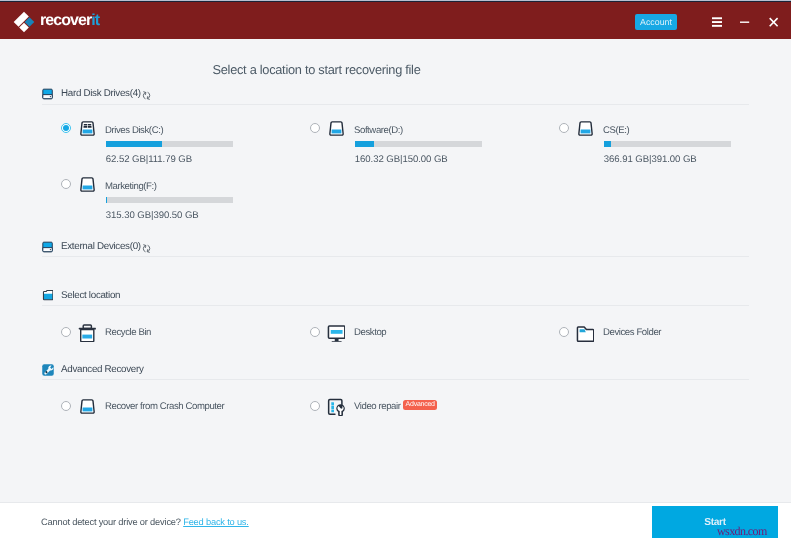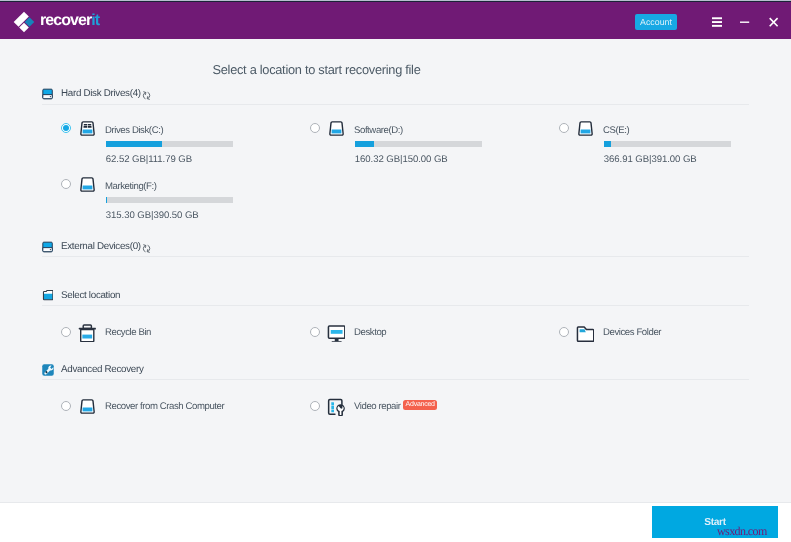--- a/index.html
+++ b/index.html
@@ -2,21 +2,21 @@
 <html><head>
 <meta charset="utf-8">
 <style>
   html,body{margin:0;padding:0;}
   body{width:791px;height:542px;overflow:hidden;background:#fff;
        font-family:"Liberation Sans",sans-serif;-webkit-font-smoothing:antialiased;text-rendering:geometricPrecision;}
   #app{position:relative;width:791px;height:542px;background:#f4f5f7;overflow:hidden;}
 
   
   .topedge{position:absolute;left:0;top:0;width:791px;height:1px;background:#b7bfcf;}
-  .titlebar{position:absolute;left:0;top:1px;width:791px;height:38px;background:#701a75;border-top:1px solid #1b2337;box-sizing:border-box;}
+  .titlebar{position:absolute;left:0;top:1px;width:791px;height:38px;background:#7f1d1d;border-top:1px solid #1b2337;box-sizing:border-box;}
   .logo{position:absolute;left:11px;top:6px;width:26px;height:28px;}
   .logotext{position:absolute;left:40px;top:10px;font-size:16px;line-height:18px;font-weight:bold;color:#fff;letter-spacing:-.95px;}
   .logotext .it{color:#1f9fd8;}
   .acct{position:absolute;left:635px;top:12px;width:42px;height:16px;background:#17a8e4;color:#dff2fb;
         font-size:8.8px;border-radius:2px;line-height:16.5px;text-align:center;box-sizing:border-box;}
   .tbi{position:absolute;color:#fff;}
 
   
   .ptitle{position:absolute;left:0;top:62px;width:633px;text-align:center;font-size:12.8px;line-height:15px;letter-spacing:-0.28px;color:#4c5a66;}
 
@@ -232,15 +232,16 @@
       <rect x="6.3" y="9.5" width="2.7" height="3.5" rx=".2" fill="#29b6e8"></rect>
       <rect x="6.3" y="13.6" width="2.7" height="2.7" rx=".2" fill="#29b6e8"></rect>
       <path d="M15.55 8.3a4.2 4.2 0 0 1 2.4 7.65v3.05a.9.9 0 0 1-.9.9h-3.0a.9.9 0 0 1-.9-.9v-3.05A4.2 4.2 0 0 1 15.55 8.3z" fill="#242e3c"></path>
       <path d="M13.7 10.0a2.65 2.65 0 0 0 1.0 4.9v3.75a.3.3 0 0 0 .3.3h1.1a.3.3 0 0 0 .3-.3v-3.75a2.65 2.65 0 0 0 1.0-4.9v2.3a1.4 1.4 0 0 1-1.85 0z" fill="#ffffff"></path>
     </svg>
     <span class="lname"><span>Video repair</span><span class="badge">Advanced</span></span>
   </div>
 
   <div class="footline"></div>
   <div class="footer"></div>
+  <div class="foottext"><span>Cannot detect your drive or device?</span> <u>Feed back to us.</u></div>
   <div class="startbtn">Start</div>
   <div class="wm">wsxdn.com</div>
 </div>
 
 </body></html>

